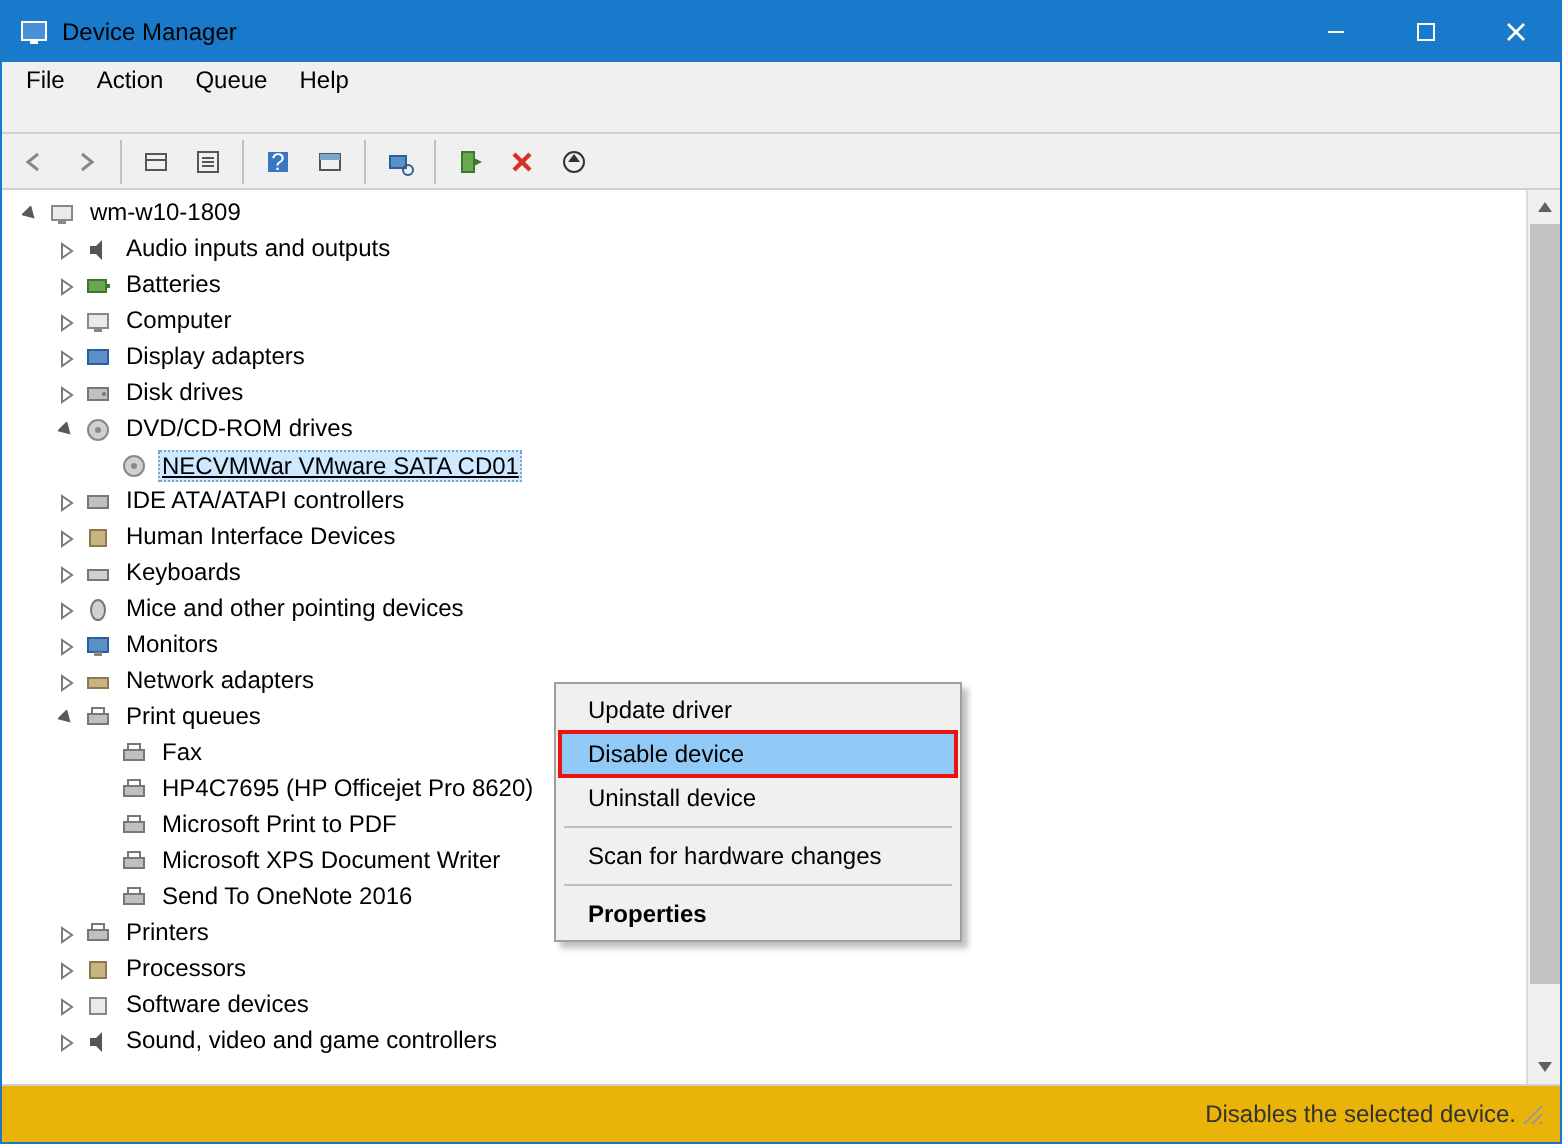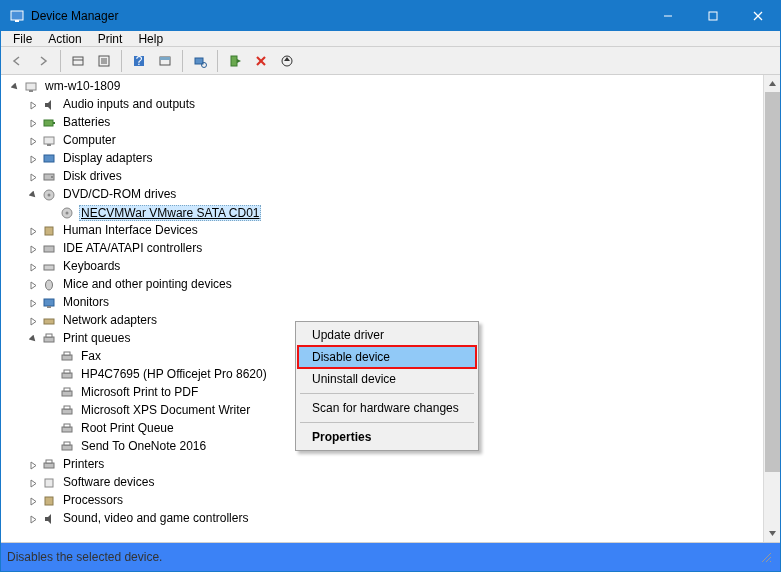--- a/index.html
+++ b/index.html
@@ -2,41 +2,41 @@
 <html><head>
 <meta charset="utf-8">
 <style>
 * { margin: 0; padding: 0; box-sizing: border-box; font-family: "Segoe UI", Tahoma, sans-serif; font-size: 12px; }
 body { background: #fff; width: 781px; height: 572px; display: flex; flex-direction: column; border: 1px solid #1979ca; overflow: hidden; }
 .titlebar { background: #1979ca; color: #000000; height: 30px; display: flex; align-items: center; padding: 0 0 0 8px; font-size: 12px; }
 .titlebar .title-icon { width: 16px; height: 16px; margin-right: 6px; display:inline-flex; align-items:center; justify-content:center;}
 .titlebar .title { flex: 1; }
 .titlebar .win-btn { width: 45px; height: 30px; display:inline-flex; align-items:center; justify-content:center; color:#fff; }
 .titlebar .win-btn svg { stroke:#fff; }
-.menubar { background: #f0f0f0; height: 16px; display: flex; align-items: center; padding: 0 4px; border-bottom:1px solid #d0d0d0;}
+.menubar { background: #f0f0f0; height: 36px; display: flex; padding: 0 4px; border-bottom:1px solid #d0d0d0;}
 .menubar .mitem { padding: 2px 8px; cursor: default; }
 .toolbar { background: #f0f0f0; height: 28px; display: flex; align-items: center; padding: 0 4px; border-bottom:1px solid #d0d0d0; gap:2px;}
 .toolbar .tbtn { width: 24px; height: 24px; display:inline-flex; align-items:center; justify-content:center; border:1px solid transparent;}
 .toolbar .sep { width:1px; height:22px; background:#c0c0c0; margin:0 3px;}
 .tree-area { flex:1; overflow:auto; background:#fff; position:relative; padding:4px 0;}
 .tree { padding-left: 6px; }
 .node { display:flex; flex-direction:column;}
 .row { display:flex; align-items:flex-start; height:18px; padding-left:var(--indent,0px); white-space:nowrap;}
 .expander { width:16px; height:16px; display:inline-flex; align-items:center; justify-content:center; cursor:default;}
 .expander svg { width:9px; height:9px; }
 .node-icon { width:16px; height:16px; margin-right:4px; display:inline-flex; align-items:center; justify-content:center;}
 .label { padding:0 2px; }
 .label.selected { background:#cde8ff; border:1px dotted #7aa7c7; padding:0 1px;text-decoration:underline; }
 .children { display:flex; flex-direction:column;}
-.statusbar { height:22px; background:#3b82f6; border-top:1px solid #d0d0d0; display:flex; align-items:center; padding:14px 6px; color:#333; justify-content:space-between;}
+.statusbar { height:22px; background:#eab308; border-top:1px solid #d0d0d0; display:flex; align-items:center; padding:14px 6px; color:#333; justify-content:flex-end;}
 .statusbar .grip { width:16px; height:16px; }
 .scrollbar-v { position:absolute; right:0; top:0; bottom:0; width:17px; background:#f0f0f0; border-left:1px solid #dadada; display:flex; flex-direction:column;}
 .scrollbar-v .thumb { background:#c2c2c2; width:15px; margin:0 1px; }
 .scrollbar-v .arrow { height:17px; display:flex; align-items:center; justify-content:center;}
-.ctxmenu { position:absolute; left:294px; top:246px; width:184px; background:#f0f0f0; border:1px solid #a0a0a0; box-shadow:3px 3px 3px rgba(0,0,0,.25); padding:2px; z-index:10;}
+.ctxmenu { position:absolute; left:276px; top:246px; width:204px; background:#f0f0f0; border:1px solid #a0a0a0; box-shadow:3px 3px 3px rgba(0,0,0,.25); padding:2px; z-index:10;}
 .ctxmenu .citem { height:22px; display:flex; align-items:center; padding:0 14px; cursor:default;}
 .ctxmenu .citem.highlight { background:#91c9f7; outline:2px solid #e11; outline-offset:-1px;}
 .ctxmenu .csep { height:1px; background:#c0c0c0; margin:3px 2px;}
 .ctxmenu .citem.bold { font-weight:bold; }
 </style>
 </head>
 <body>
 
 <div class="titlebar">
   <span class="title-icon">
@@ -60,21 +60,21 @@
       <svg width="10" height="10">
         <line x1="1" y1="1" x2="9" y2="9" stroke-width="1.3"></line>
         <line x1="9" y1="1" x2="1" y2="9" stroke-width="1.3"></line>
       </svg>
     </span>
 </div>
 
 <div class="menubar">
   <span class="mitem">File</span>
   <span class="mitem">Action</span>
-  <span class="mitem">Print</span>
+  <span class="mitem">Queue</span>
   <span class="mitem">Help</span>
 </div>
 
 <div class="toolbar">
   <span class="tbtn">
       <svg width="14" height="14">
         <path d="M9 3 L4 7 L9 11" fill="none" stroke="#888" stroke-width="1.5"></path>
       </svg>
     </span>
   <span class="tbtn">
@@ -262,38 +262,38 @@
         </div>
 
         <div class="row" style="--indent:18px">
             <span class="expander">
               <svg viewBox="0 0 9 9">
                 <path d="M2 1 L7 4.5 L2 8 Z" fill="none" stroke="#7a7a7a"></path>
               </svg>
             </span>
             <span class="node-icon">
               <svg width="14" height="14">
+                <rect x="2" y="4" width="10" height="6" fill="#c0c0c0" stroke="#777"></rect>
+              </svg>
+            </span>
+            <span class="label">IDE ATA/ATAPI controllers</span>
+          </div>
+
+        <div class="row" style="--indent:18px">
+            <span class="expander">
+              <svg viewBox="0 0 9 9">
+                <path d="M2 1 L7 4.5 L2 8 Z" fill="none" stroke="#7a7a7a"></path>
+              </svg>
+            </span>
+            <span class="node-icon">
+              <svg width="14" height="14">
                 <rect x="3" y="3" width="8" height="8" fill="#c9b37e" stroke="#8a7a4e"></rect>
               </svg>
             </span>
             <span class="label">Human Interface Devices</span>
-          </div>
-
-        <div class="row" style="--indent:18px">
-            <span class="expander">
-              <svg viewBox="0 0 9 9">
-                <path d="M2 1 L7 4.5 L2 8 Z" fill="none" stroke="#7a7a7a"></path>
-              </svg>
-            </span>
-            <span class="node-icon">
-              <svg width="14" height="14">
-                <rect x="2" y="4" width="10" height="6" fill="#c0c0c0" stroke="#777"></rect>
-              </svg>
-            </span>
-            <span class="label">IDE ATA/ATAPI controllers</span>
           </div>
 
         <div class="row" style="--indent:18px">
             <span class="expander">
               <svg viewBox="0 0 9 9">
                 <path d="M2 1 L7 4.5 L2 8 Z" fill="none" stroke="#7a7a7a"></path>
               </svg>
             </span>
             <span class="node-icon">
               <svg width="14" height="14">
@@ -403,30 +403,20 @@
                 <span class="label">Microsoft XPS Document Writer</span>
               </div>
             <div class="row" style="--indent:36px">
                 <span class="expander"></span>
                 <span class="node-icon">
                   <svg width="14" height="14">
                     <rect x="2" y="5" width="10" height="5" fill="#c0c0c0" stroke="#777"></rect>
                     <rect x="4" y="2" width="6" height="3" fill="#fff" stroke="#777"></rect>
                   </svg>
                 </span>
-                <span class="label">Root Print Queue</span>
-              </div>
-            <div class="row" style="--indent:36px">
-                <span class="expander"></span>
-                <span class="node-icon">
-                  <svg width="14" height="14">
-                    <rect x="2" y="5" width="10" height="5" fill="#c0c0c0" stroke="#777"></rect>
-                    <rect x="4" y="2" width="6" height="3" fill="#fff" stroke="#777"></rect>
-                  </svg>
-                </span>
                 <span class="label">Send To OneNote 2016</span>
               </div>
           </div>
         </div>
 
         <div class="row" style="--indent:18px">
             <span class="expander">
               <svg viewBox="0 0 9 9">
                 <path d="M2 1 L7 4.5 L2 8 Z" fill="none" stroke="#7a7a7a"></path>
               </svg>
@@ -441,38 +431,38 @@
           </div>
 
         <div class="row" style="--indent:18px">
             <span class="expander">
               <svg viewBox="0 0 9 9">
                 <path d="M2 1 L7 4.5 L2 8 Z" fill="none" stroke="#7a7a7a"></path>
               </svg>
             </span>
             <span class="node-icon">
               <svg width="14" height="14">
+                <rect x="3" y="3" width="8" height="8" fill="#c9b37e" stroke="#8a7a4e"></rect>
+              </svg>
+            </span>
+            <span class="label">Processors</span>
+          </div>
+
+        <div class="row" style="--indent:18px">
+            <span class="expander">
+              <svg viewBox="0 0 9 9">
+                <path d="M2 1 L7 4.5 L2 8 Z" fill="none" stroke="#7a7a7a"></path>
+              </svg>
+            </span>
+            <span class="node-icon">
+              <svg width="14" height="14">
                 <rect x="3" y="3" width="8" height="8" fill="#eaeaea" stroke="#888"></rect>
               </svg>
             </span>
             <span class="label">Software devices</span>
-          </div>
-
-        <div class="row" style="--indent:18px">
-            <span class="expander">
-              <svg viewBox="0 0 9 9">
-                <path d="M2 1 L7 4.5 L2 8 Z" fill="none" stroke="#7a7a7a"></path>
-              </svg>
-            </span>
-            <span class="node-icon">
-              <svg width="14" height="14">
-                <rect x="3" y="3" width="8" height="8" fill="#c9b37e" stroke="#8a7a4e"></rect>
-              </svg>
-            </span>
-            <span class="label">Processors</span>
           </div>
 
         <div class="row" style="--indent:18px">
             <span class="expander">
               <svg viewBox="0 0 9 9">
                 <path d="M2 1 L7 4.5 L2 8 Z" fill="none" stroke="#7a7a7a"></path>
               </svg>
             </span>
             <span class="node-icon">
               <svg width="14" height="14">

